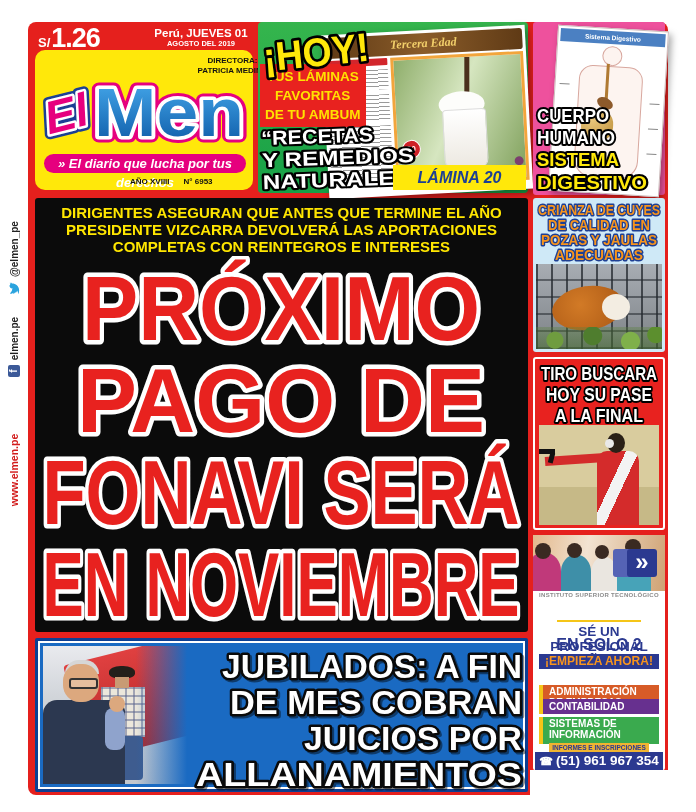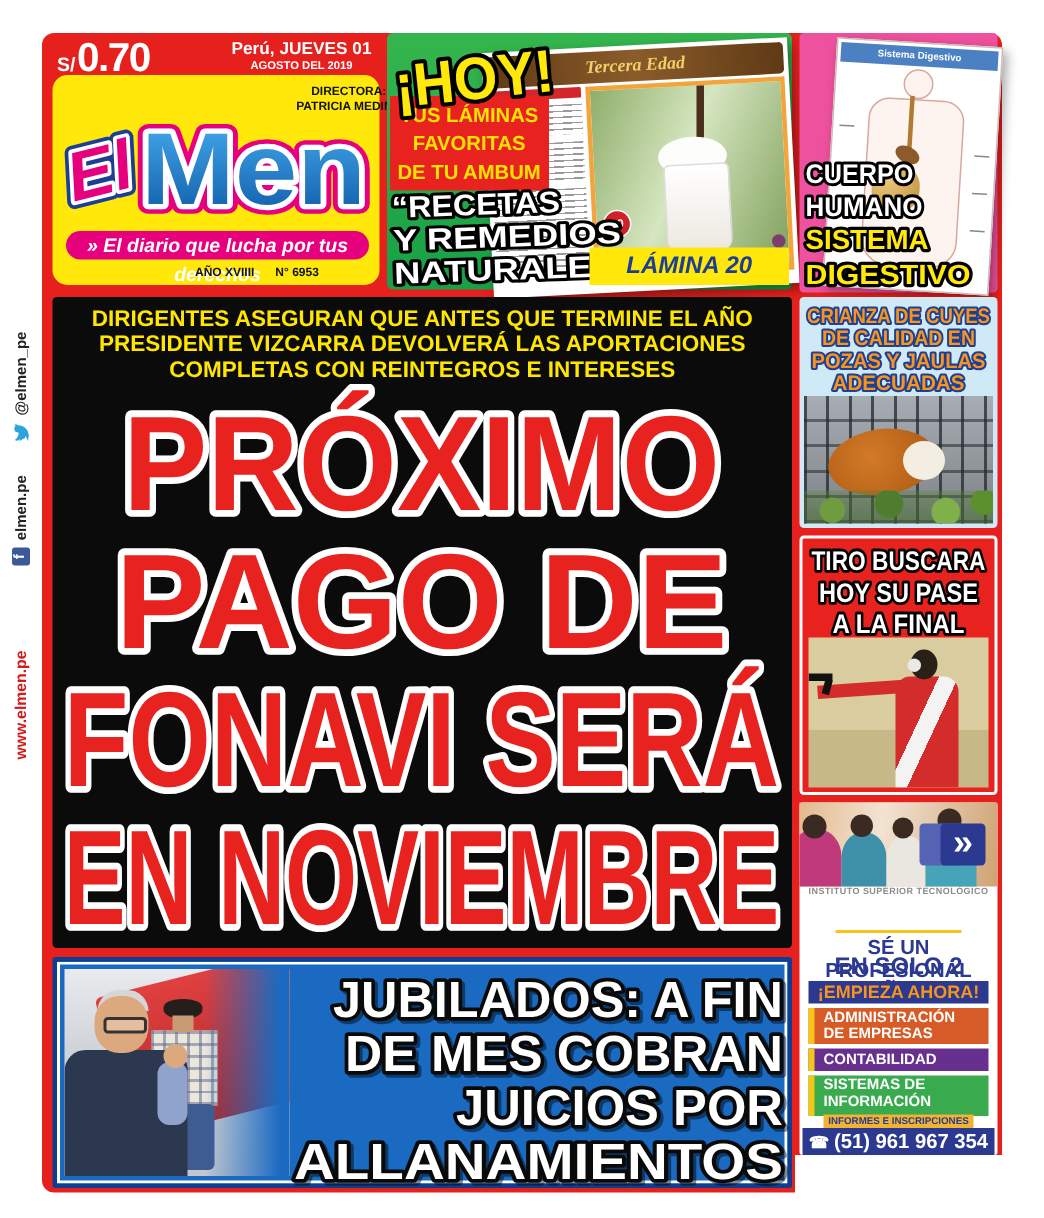--- a/index.html
+++ b/index.html
@@ -124,21 +124,21 @@
   .chev-tile.back{right:22px;background:#5563b5;}
   #ad-inst{top:57px;width:100%;text-align:center;font-size:6px;font-weight:bold;color:#8b8b8b;letter-spacing:.3px;}
   #ad-brand{top:62px;width:100%;text-align:center;font-size:22px;font-weight:bold;color:#2b3990;letter-spacing:.5px;}
   #ad-underline{left:24px;top:85px;width:84px;height:2px;background:#f5c518;}
   #ad-h1{top:89px;width:100%;text-align:center;font-size:13.5px;font-weight:bold;color:#2b3990;}
   #ad-h2{top:101px;width:100%;text-align:center;font-size:16px;font-weight:bold;color:#2b3990;}
   #ad-cta{left:6px;top:119px;width:120px;height:15px;background:#2b3990;color:#f7941d;
       font-weight:bold;font-size:12px;text-align:center;line-height:15px;box-sizing:border-box;}
   .prog{left:6px;width:120px;color:#fff;font-weight:bold;font-size:10px;line-height:11px;
       padding:1px 0 0 6px;border-left:4px solid #f5c518;box-sizing:border-box;}
-  #prog-admin{top:137px;height:24px;background:#d75b27;}
+  #prog-admin{top:150px;height:24px;background:#d75b27;}
   #prog-conta{top:164px;height:15px;background:#67308f;line-height:13px;}
   #prog-sist{top:182px;height:27px;background:#3aaa4e;}
   #ad-info{left:16px;top:208px;width:100px;height:9px;background:#f0b431;color:#2b3990;
       font-size:6.5px;font-weight:bold;text-align:center;line-height:9px;}
   #ad-phone{left:2px;top:217px;width:128px;height:18px;background:#2b3990;color:#fff;
       font-weight:bold;font-size:13.5px;text-align:center;line-height:18px;}
   #ad-phone .ph{font-size:11px;margin-right:3px;}
 
   
   #jub-box{left:35px;top:638px;width:493px;height:154px;background:#1a6ac2;
@@ -179,21 +179,21 @@
   <div class="abs social" style="left:-41px;top:339px;">
     <span class="fb-badge">f</span>
     <span class="lbl">elmen.pe</span>
   </div>
   <div class="abs social" style="left:-41px;top:462px;">
     <span class="lbl red">www.elmen.pe</span>
   </div>
 
   <div class="abs" id="price">
     <span class="cur">S/</span>
-    <span class="val">0.70</span>
+    <span class="val">1.26</span>
   </div>
   <div class="abs" id="dateline">
     <div class="d1">Perú, JUEVES 01</div>
     <div class="d2">AGOSTO DEL 2019</div>
   </div>
 
   <div class="abs" id="masthead-box">
     <div class="abs" id="directora">
       <div>DIRECTORA:</div>
       <div>PATRICIA MEDINA</div>

